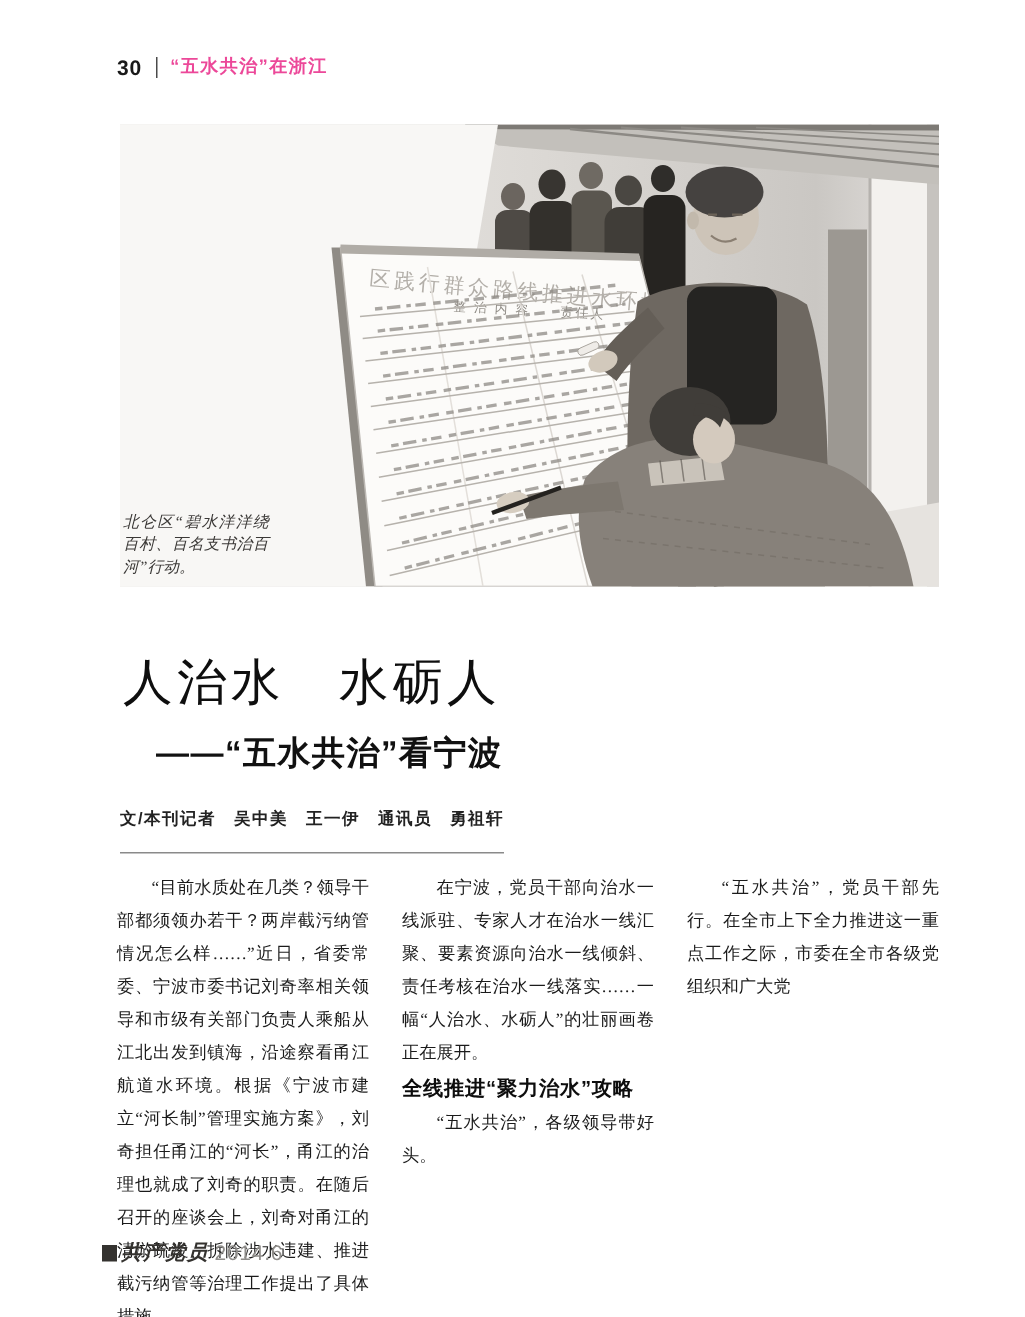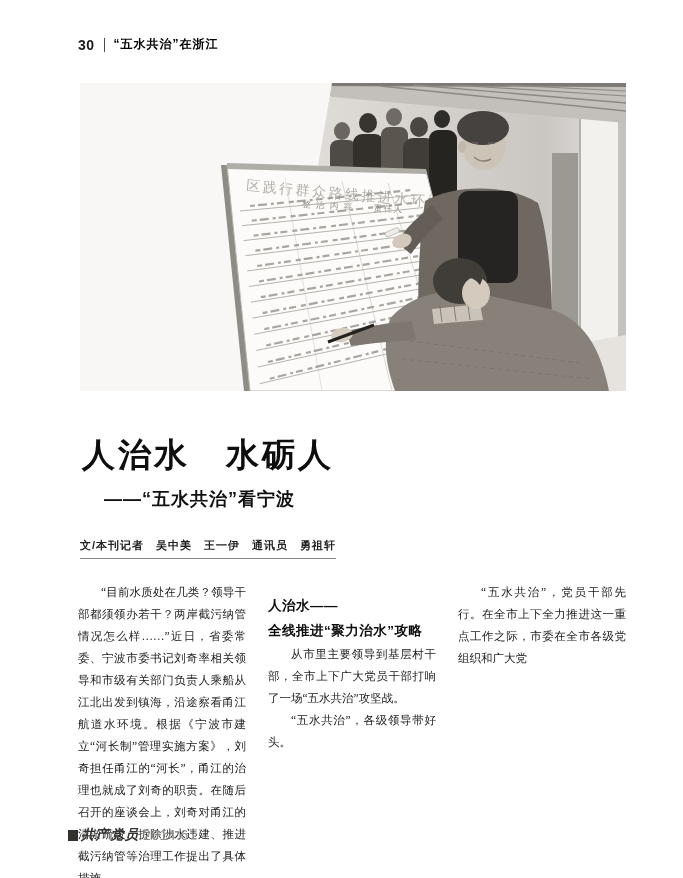--- a/index.html
+++ b/index.html
@@ -3,36 +3,36 @@
 <meta charset="utf-8">
 <style>
   html,body{margin:0;padding:0;background:#ffffff;}
   .page{position:relative;width:683px;height:878px;background:#ffffff;overflow:hidden;
         font-family:"Liberation Sans",sans-serif;color:#1b1b1b;}
 
   
   .header{position:absolute;top:36px;left:78px;display:flex;align-items:center;gap:9px;}
   .page-num{font-size:14px;font-weight:bold;letter-spacing:.5px;color:#1a1a1a;}
   .header-divider{width:1px;height:14px;background:#4a4a4a;}
-  .section-title{font-size:12px;font-weight:600;color:#000000;letter-spacing:1px;}
+  .section-title{font-size:12px;font-weight:600;color:#ec4899;letter-spacing:1px;}
 
   
   .photo{position:absolute;top:83px;left:80px;width:546px;height:308px;margin:0;background:#edebe8;}
   .photo svg{display:block;}
   .caption{position:absolute;left:2px;top:258px;width:97px;
            font-family:"Liberation Serif",serif;font-style:italic;
            font-size:10.5px;line-height:15px;color:#3b3937;text-align:justify;}
 
   
-  .title{position:absolute;top:433px;left:82px;margin:0;font-size:33px;font-weight:700;
+  .title{position:absolute;top:433px;left:82px;margin:0;font-size:33px;font-weight:400;
          letter-spacing:3px;color:#0e0e0e;}
-  .subtitle{position:absolute;top:487px;left:104px;margin:0;font-size:18px;font-weight:700;
+  .subtitle{position:absolute;top:487px;left:104px;margin:0;font-size:22px;font-weight:700;
             letter-spacing:1px;color:#111;}
   .byline{position:absolute;top:538px;left:80px;font-size:11px;font-weight:600;
-          letter-spacing:1px;color:#222;padding-bottom:5px;border-bottom:1px solid #8a8a8a;}
+          letter-spacing:1px;color:#222;padding-bottom:15px;border-bottom:1px solid #8a8a8a;}
 
   
   .columns{position:absolute;top:581px;left:78px;width:548px;display:flex;gap:22px;}
   .col{flex:1;min-width:0;font-family:"Liberation Serif",serif;font-size:11.5px;
        line-height:22px;text-align:justify;color:#1b1b1b;}
   .col p{margin:0;}
   .col p.indent{text-indent:2em;}
   .col h3{margin:0;font-family:"Liberation Sans",sans-serif;font-size:13.5px;line-height:25px;
           font-weight:800;color:#0d0d0d;letter-spacing:.5px;}
   .col h3.first{margin-top:12px;}
@@ -171,34 +171,34 @@
         <line x1="360" y1="224" x2="362" y2="239" stroke="#55504a" stroke-width="1" opacity=".6"></line>
         <line x1="374" y1="223" x2="376" y2="238" stroke="#55504a" stroke-width="1" opacity=".6"></line>
         <line x1="388" y1="222" x2="390" y2="237" stroke="#55504a" stroke-width="1" opacity=".6"></line>
         <ellipse cx="380" cy="198" rx="27" ry="23" fill="#403d39"></ellipse>
         <ellipse cx="396" cy="210" rx="14" ry="16" fill="#d4cabe"></ellipse>
         <path d="M384,186 a26,20 0 0 1 20,6 l-4,10 a18,14 0 0 0 -18,-8 Z" fill="#403d39"></path>
         <ellipse cx="262" cy="252" rx="11" ry="7" fill="#d6cdc0" transform="rotate(-10 262 252)"></ellipse>
         <line x1="248" y1="259" x2="294" y2="242" stroke="#24221f" stroke-width="3"></line>
       </g>
     </svg>
+    <figcaption class="caption">北仑区“碧水洋洋绕百村、百名支书治百河”行动。</figcaption>
   </figure>
 
   <h1 class="title">人治水　水砺人</h1>
   <h2 class="subtitle">——“五水共治”看宁波</h2>
   <div class="byline">文/本刊记者　吴中美　王一伊　通讯员　勇祖轩</div>
 
   <div class="columns" id="article-columns">
       <div class="col">
         <p class="indent">“目前水质处在几类？领导干部都须领办若干？两岸截污纳管情况怎么样……”近日，省委常委、宁波市委书记刘奇率相关领导和市级有关部门负责人乘船从江北出发到镇海，沿途察看甬江航道水环境。根据《宁波市建立“河长制”管理实施方案》，刘奇担任甬江的“河长”，甬江的治理也就成了刘奇的职责。在随后召开的座谈会上，刘奇对甬江的清淤疏浚、拆除涉水违建、推进截污纳管等治理工作提出了具体措施。</p>
       </div>
       <div class="col">
-        <h3 class="first">人治水——</h3>
+        <p class="indent">在宁波，党员干部向治水一线派驻、专家人才在治水一线汇聚、要素资源向治水一线倾斜、责任考核在治水一线落实……一幅“人治水、水砺人”的壮丽画卷正在展开。</p>
         <h3>全线推进“聚力治水”攻略</h3>
-        <p class="indent">从市里主要领导到基层村干部，全市上下广大党员干部打响了一场“五水共治”攻坚战。</p>
         <p class="indent">“五水共治”，各级领导带好头。</p>
       </div>
       <div class="col">
         <p class="indent">“五水共治”，党员干部先行。在全市上下全力推进这一重点工作之际，市委在全市各级党组织和广大党</p>
       </div>
     </div>
 
   <footer class="footer">
     <span class="footer-logo-box"></span>
     <span class="footer-logo">共产党员</span>

